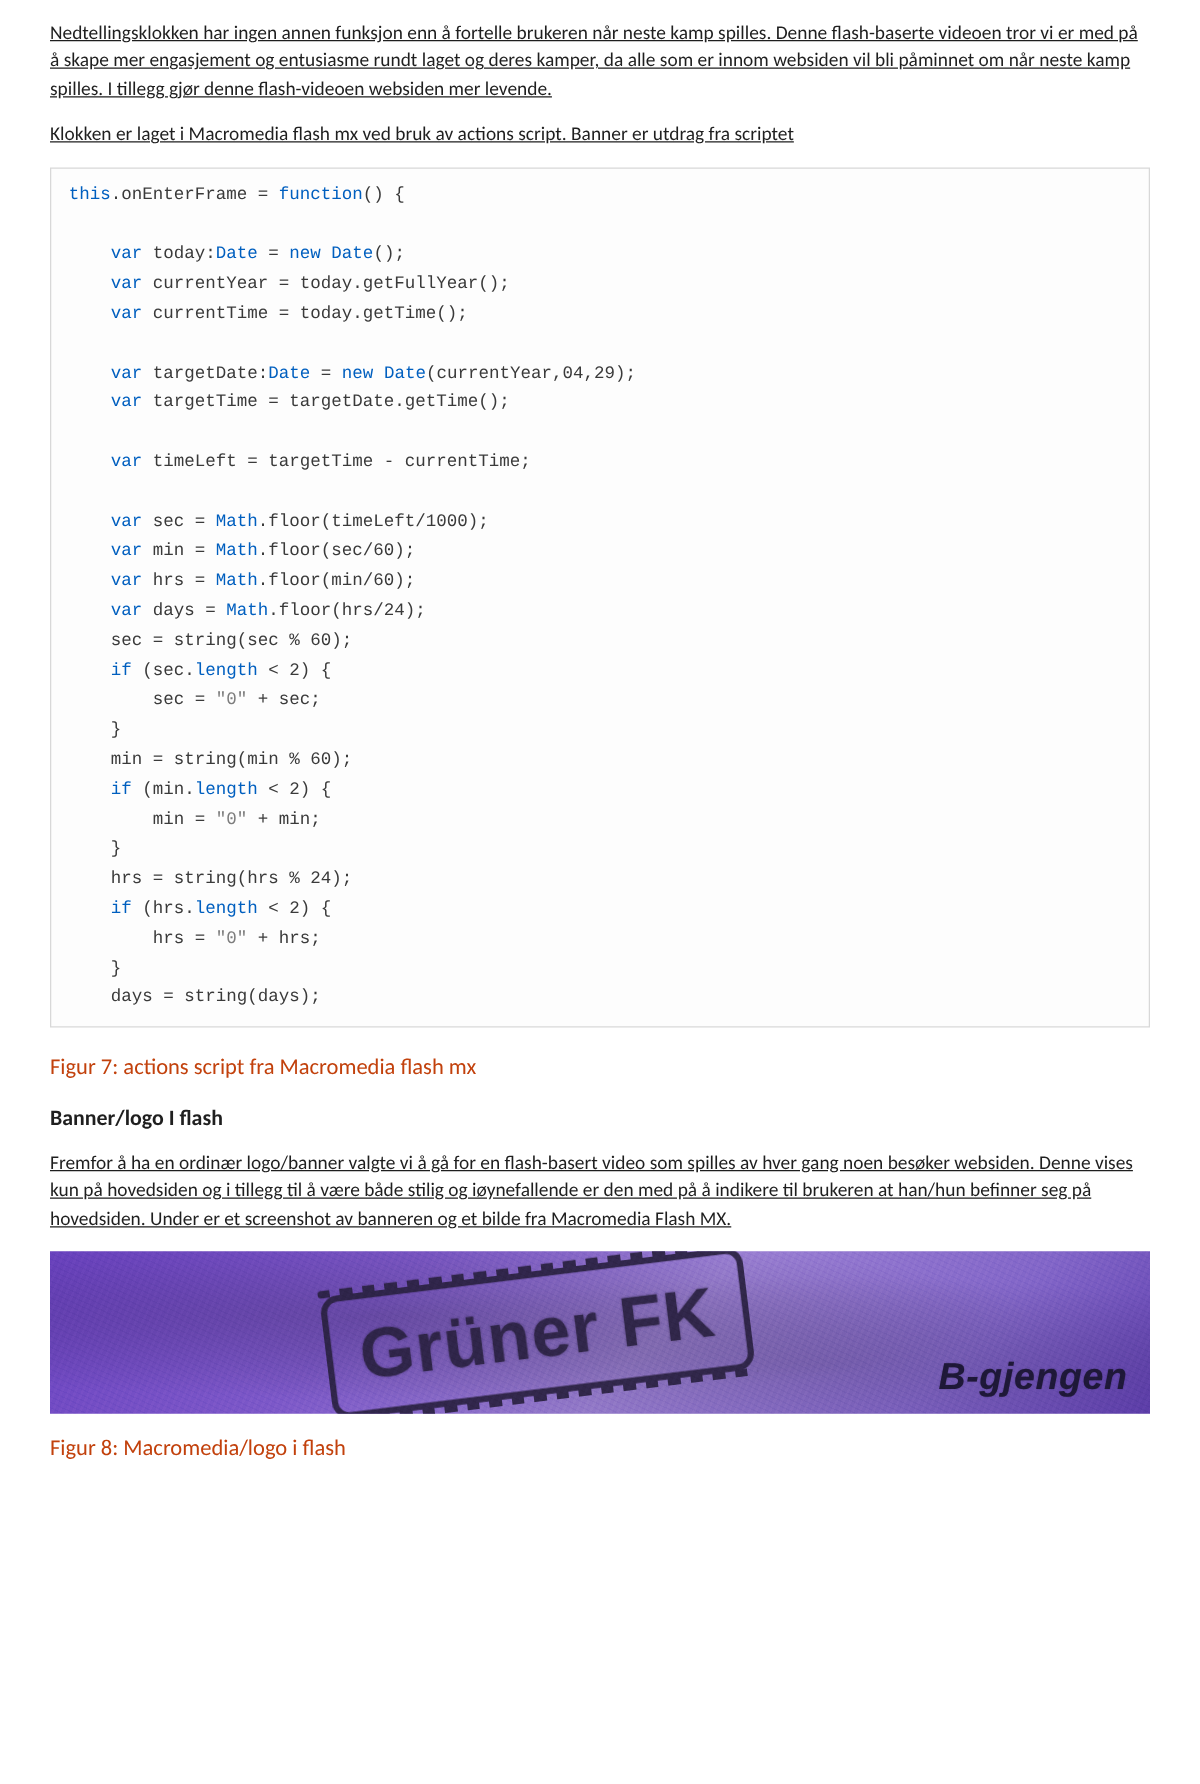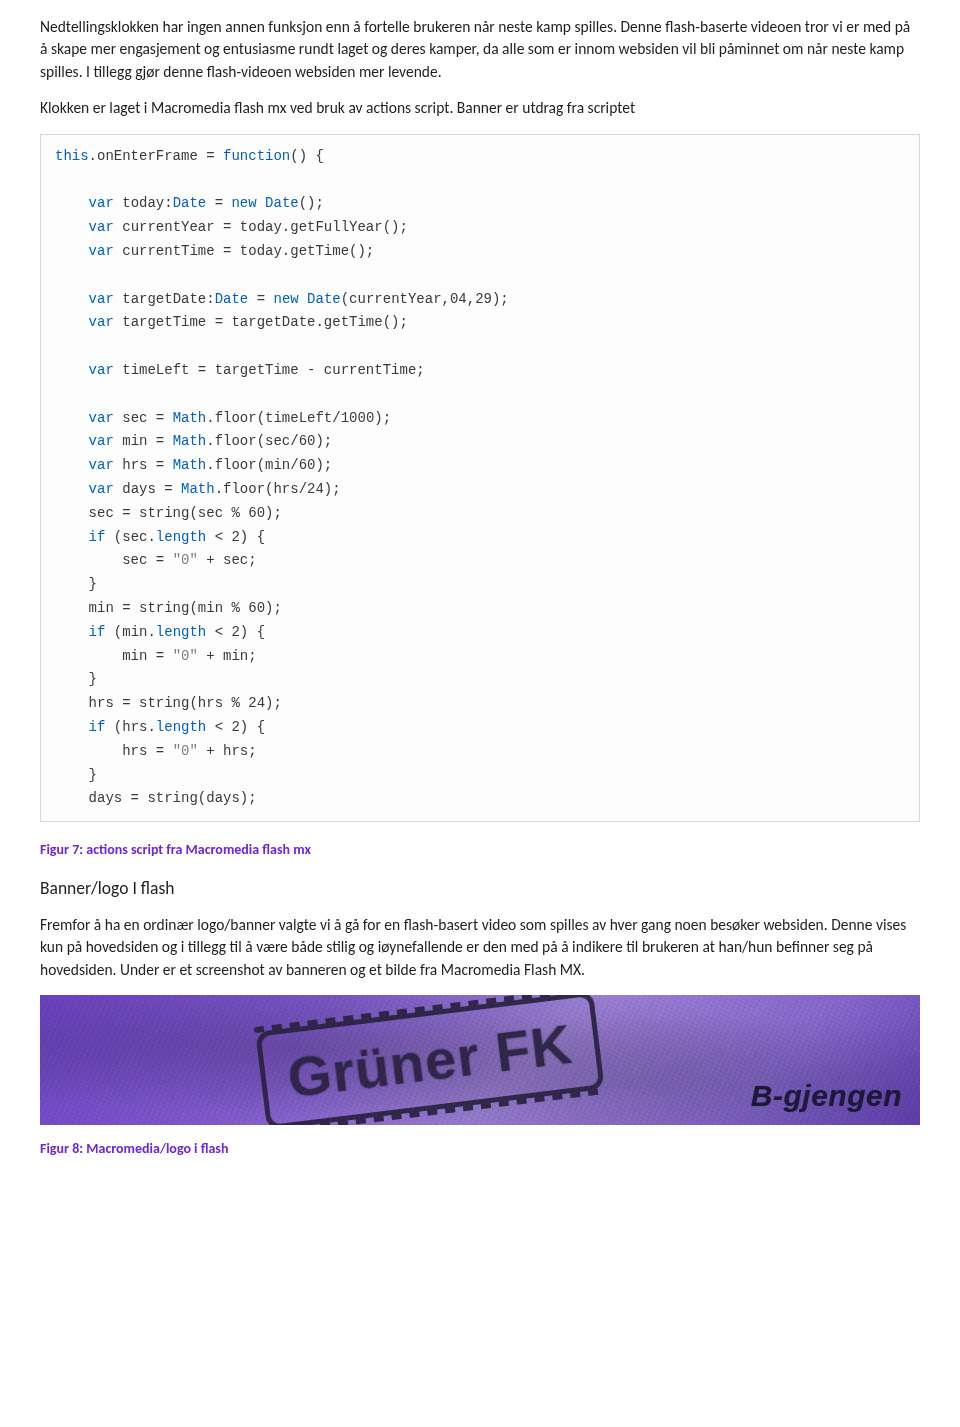--- a/index.html
+++ b/index.html
@@ -5,43 +5,43 @@
   * { box-sizing: border-box; margin: 0; padding: 0; }
   body {
     font-family: Calibri, "Segoe UI", Arial, sans-serif;
     background: #ffffff;
     color: #1f1f1f;
     width: 960px;
     padding: 16px 40px 32px 40px;
     font-size: 15.5px;
     line-height: 1.45;
   }
-  p { margin-bottom: 14px; }
+  p { margin-bottom: 14px; text-decoration: underline; }
   .code-box {
     border: 1px solid #d8d8d8;
     background: #fdfdfd;
     font-family: "Courier New", Courier, monospace;
     font-size: 14px;
     line-height: 1.7;
     color: #3a3a3a;
     padding: 10px 14px;
     margin: 6px 0 18px 0;
     white-space: pre;
     overflow: hidden;
   }
   .kw   { color: #005fbf; }
   .gray { color: #7d7d7d; }
   .figcap {
-    color: #6d28d9;
-    font-weight: 700;
-    font-size: 14px;
+    color: #c2410c;
+    font-weight: 400;
+    font-size: 18px;
     margin: 4px 0 16px 0;
   }
   h3.section {
-    font-weight: 400;
+    font-weight: 700;
     font-size: 17.5px;
     margin: 6px 0 12px 0;
   }
   .banner {
     position: relative;
     width: 880px;
     height: 130px;
     margin: 6px 0 14px 0;
     background:
       radial-gradient(ellipse at 30% 40%, rgba(0,0,0,0.18), transparent 60%),

